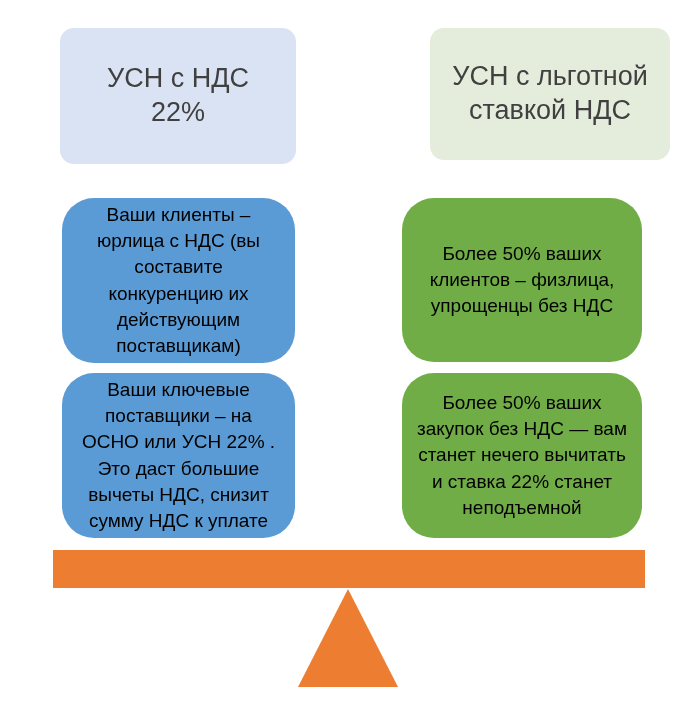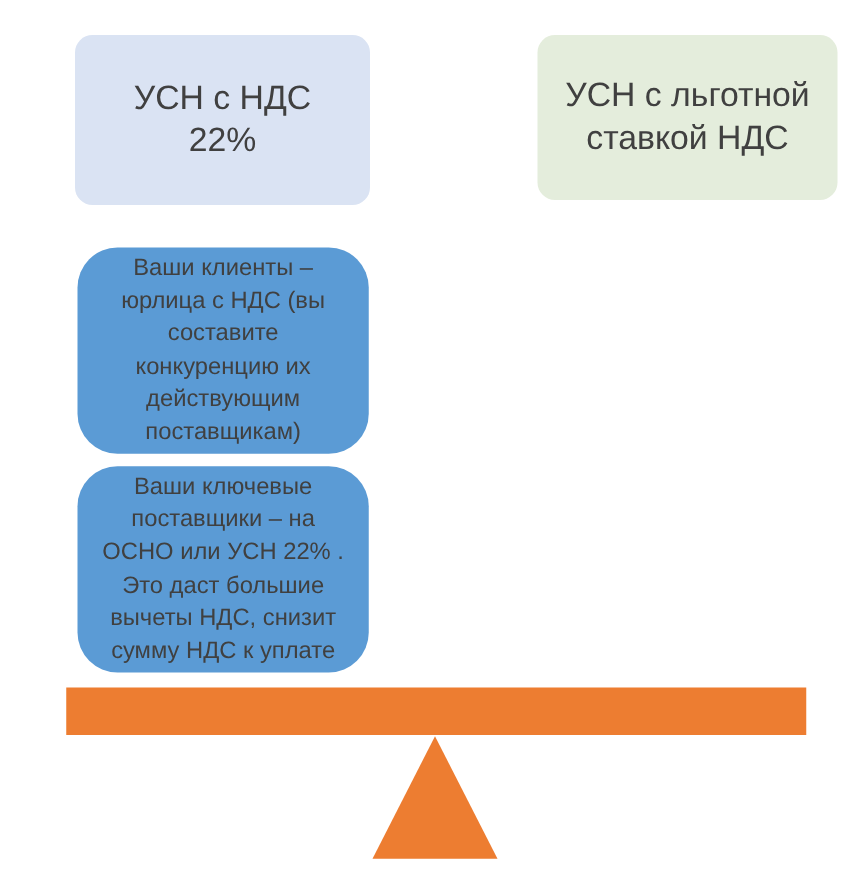--- a/index.html
+++ b/index.html
@@ -38,21 +38,21 @@
   }
   .header-right {
     left: 402px; top: 28px;
     width: 240px; height: 132px;
     background: #E4EDDC;
     margin-left: 28px;
   }
   
   .item-box {
     border-radius: 32px;
-    color: #404040;
+    color: #000000;
     font-size: 19px;
     line-height: 1.38;
     padding: 10px 13px;
   }
   .item-blue  { background: #5B9BD5; }
   .item-green { background: #70AD47; }
   .left-r1  { left: 62px;  top: 198px; width: 233px; height: 165px; }
   .right-r1 { left: 402px; top: 198px; width: 240px; height: 164px; }
   .left-r2  { left: 62px;  top: 373px; width: 233px; height: 165px; }
   .right-r2 { left: 402px; top: 373px; width: 240px; height: 165px; }
@@ -76,21 +76,23 @@
 <body>
 
 <div class="canvas">
 
   <div class="box header-box header-left">УСН с НДС 22%</div>
 
   <div class="box header-box header-right">УСН с льготной ставкой НДС</div>
 
   <div class="box item-box item-blue left-r1">Ваши клиенты – юрлица с НДС (вы составите конкуренцию их действующим поставщикам)</div>
 
+  <div class="box item-box item-green right-r1">Более 50% ваших клиентов – физлица, упрощенцы без НДС</div>
 
   <div class="box item-box item-blue left-r2">Ваши ключевые поставщики – на ОСНО или УСН 22% . Это даст большие вычеты НДС, снизит сумму НДС к уплате</div>
 
+  <div class="box item-box item-green right-r2">Более 50% ваших закупок без НДС — вам станет нечего вычитать и ставка 22% станет неподъемной</div>
 
   <div class="beam"></div>
 
   <div class="fulcrum"></div>
 
 </div>
 
 </body></html>

